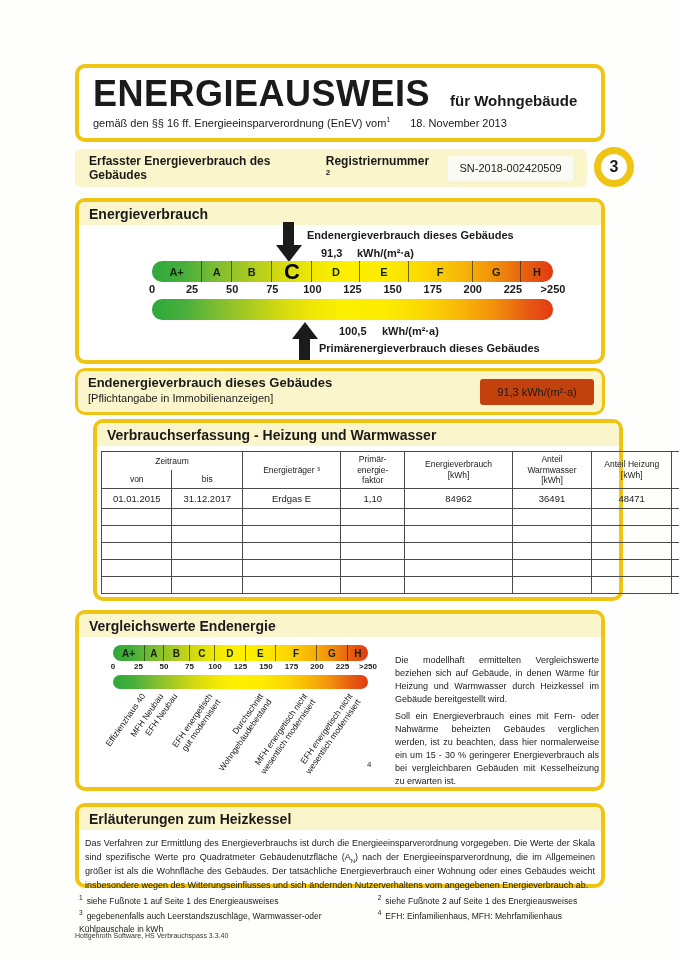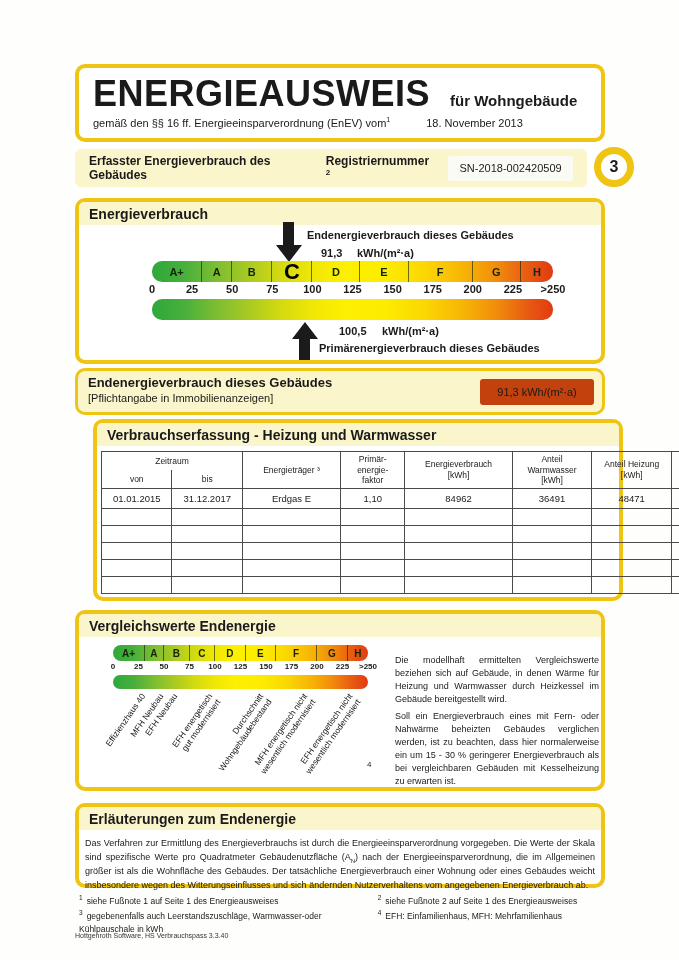--- a/index.html
+++ b/index.html
@@ -10,21 +10,21 @@
   .goldbox { position:absolute; left:75px; width:530px; background:#fff; border:4px solid #f0c413; border-radius:10px; }
   .strip { position:absolute; left:0; right:0; top:0; background:#fbf5cc; border-radius:5px 5px 0 0; padding:4px 10px 3px 10px; font-weight:bold; font-size:14px; }
 
   
   .hd { top:64px; height:78px; padding:8px 14px 0 14px; }
   .hd-titlerow { display:flex; align-items:baseline; }
   .hd-title { font-size:36px; font-weight:800; letter-spacing:.5px; line-height:1; }
   .hd-sub { font-size:15px; font-weight:bold; margin-left:20px; }
   .hd-law { font-size:11px; margin-top:4px; }
   .hd-law sup { font-size:7px; }
-  .hd-date { margin-left:36px; font-weight:normal; }
+  .hd-date { margin-left:20px; font-weight:normal; }
 
   
   .regbar { position:absolute; left:75px; top:149px; width:512px; height:38px; background:#fbf5cc; border-radius:6px; display:flex; align-items:center; padding:0 14px; }
   .regbar-label { font-weight:bold; font-size:12px; }
   .regbar-reg { font-weight:bold; font-size:12px; margin-left:auto; }
   .regbar-reg sup { font-size:8px; }
   .regnum { background:#fbfbf6; border-radius:2px; width:128px; height:25px; margin-left:14px; display:flex; align-items:center; justify-content:center; font-size:11px; }
   .pagecircle { position:absolute; left:594px; top:147px; width:40px; height:40px; border:7px solid #f0c413; border-radius:50%; background:#fff; display:flex; align-items:center; justify-content:center; font-weight:bold; font-size:16px; }
 
   
@@ -312,21 +312,21 @@
     </div>
     <span class="vg-fn">4</span>
 
     <div class="vg-text">
       <p>Die modellhaft ermittelten Vergleichswerte beziehen sich auf Gebäude, in denen Wärme für Heizung und Warmwasser durch Heizkessel im Gebäude bereitgestellt wird.</p>
       <p>Soll ein Energieverbrauch eines mit Fern- oder Nahwärme beheizten Gebäudes verglichen werden, ist zu beachten, dass hier normalerweise ein um 15 - 30 % geringerer Energieverbrauch als bei vergleichbaren Gebäuden mit Kesselheizung zu erwarten ist.</p>
     </div>
   </div>
 
   <div class="goldbox erl">
-    <div class="strip">Erläuterungen zum Endenergie</div>
+    <div class="strip">Erläuterungen zum Heizkessel</div>
     <div class="erl-body"><span>Das Verfahren zur Ermittlung des Energieverbrauchs ist durch die Energieeinsparverordnung vorgegeben. Die Werte der Skala sind spezifische Werte pro Quadratmeter Gebäudenutzfläche (A</span><sub>N</sub><span>) nach der Energieeinsparverordnung, die im Allgemeinen größer ist als die Wohnfläche des Gebäudes. Der tatsächliche Energieverbrauch einer Wohnung oder eines Gebäudes weicht insbesondere wegen des Witterungseinflusses und sich ändernden Nutzerverhaltens vom angegebenen Energieverbrauch ab.</span></div>
   </div>
 
   <div class="fns">
     <div class="fn-row">
       <span><sup>1</sup><span>siehe Fußnote 1 auf Seite 1 des Energieausweises</span></span>
       <span><sup>2</sup><span>siehe Fußnote 2 auf Seite 1 des Energieausweises</span></span>
     </div>
     <div class="fn-row">
       <span><sup>3</sup><span>gegebenenfalls auch Leerstandszuschläge, Warmwasser-oder Kühlpauschale in kWh</span></span>

